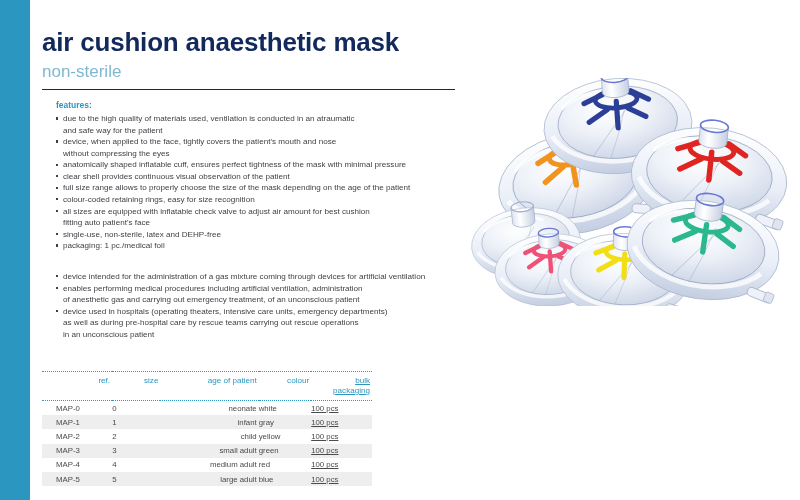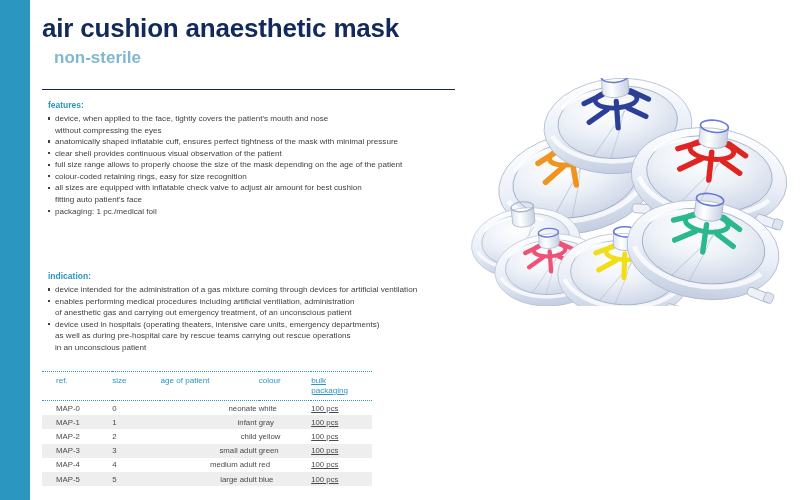--- a/index.html
+++ b/index.html
@@ -10,36 +10,36 @@
   }
   .page{position:relative;width:800px;height:500px;background:#ffffff;}
 
   
   .accent-bar{
     position:absolute;left:0;top:0;width:30px;height:500px;
     background:#2b96c0;
   }
 
   
-  .header{position:absolute;left:42px;top:14px;width:420px;}
+  .header{position:absolute;left:42px;top:28px;width:420px;}
   .doc-title{
     font-size:26px;font-weight:bold;color:#12295c;
     letter-spacing:-0.2px;line-height:1.1;margin:0;
   }
   .doc-subtitle{
-    font-size:17px;color:#7fb8cf;margin:6px 0 0 12px;line-height:1.1;
-    font-weight:bold;
+    font-size:17px;color:#7fb8cf;margin:6px 0 0 0;line-height:1.1;
+    font-weight:normal;
   }
   .title-rule{
     position:absolute;left:42px;top:89px;width:413px;height:1px;
     background:#12295c;
   }
 
   
-  .section{position:absolute;left:48px;}
+  .section{position:absolute;left:56px;}
   .section-heading{
     font-size:8.5px;font-weight:bold;color:#2b96c0;margin:0 0 3px 0;
     line-height:1.2;
   }
   ul.bullets{list-style:none;margin:0;padding:0;}
   ul.bullets li{
     position:relative;padding-left:7px;
     font-size:8.1px;color:#3f3f44;line-height:11.55px;
     white-space:pre-line;
   }
@@ -55,21 +55,21 @@
   #indication-section ul.bullets li.clipped{
     white-space:nowrap;overflow:hidden;width:428px;
   }
 
   
   .spec-table{
     position:absolute;left:42px;top:371px;width:330px;
     border-collapse:collapse;
   }
   .spec-table th{
-    font-size:8.1px;font-weight:normal;color:#2b96c0;text-align:left;
+    font-size:8.1px;font-weight:normal;color:#2b96c0;text-align:right;
     padding:4px 2px 4px 0;vertical-align:top;line-height:10px;margin-top:36px;
   }
   .spec-table thead tr{
     border-top:1px dotted #2b96c0;
     border-bottom:1px dotted #2b96c0;
   }
   .spec-table td{
     font-size:7.8px;color:#4a4a4f;padding:2.6px 2px 2.6px 0;
     line-height:9px;vertical-align:middle;
   }
@@ -97,34 +97,36 @@
 
   <div class="header">
     <h1 class="doc-title">air cushion anaesthetic mask</h1>
     <h2 class="doc-subtitle">non-sterile</h2>
   </div>
   <div class="title-rule"></div>
 
   <div class="section" id="features-section">
     <p class="section-heading">features:</p>
     <ul class="bullets">
+      <li>due to the high quality of materials used, ventilation is conducted in an atraumatic
+and safe way for the patient</li>
       <li>device, when applied to the face, tightly covers the patient's mouth and nose
 without compressing the eyes</li>
       <li>anatomically shaped inflatable cuff, ensures perfect tightness of the mask with minimal pressure</li>
       <li>clear shell provides continuous visual observation of the patient</li>
       <li>full size range allows to properly choose the size of the mask depending on the age of the patient</li>
       <li>colour-coded retaining rings, easy for size recognition</li>
       <li>all sizes are equipped with inflatable check valve to adjust air amount for best cushion
 fitting auto patient's face</li>
+      <li>single-use, non-sterile, latex and DEHP-free</li>
       <li>packaging: 1 pc./medical foil</li>
     </ul>
   </div>
 
   <div class="section" id="indication-section">
-    <p class="section-heading">indication:</p>
     <ul class="bullets">
       <li class="clipped">device intended for the administration of a gas mixture coming through devices for artificial ventilation</li>
       <li>enables performing medical procedures including artificial ventilation, administration
 of anesthetic gas and carrying out emergency treatment, of an unconscious patient</li>
       <li>device used in hospitals (operating theaters, intensive care units, emergency departments)
 as well as during pre-hospital care by rescue teams carrying out rescue operations
 in an unconscious patient</li>
     </ul>
   </div>
 

